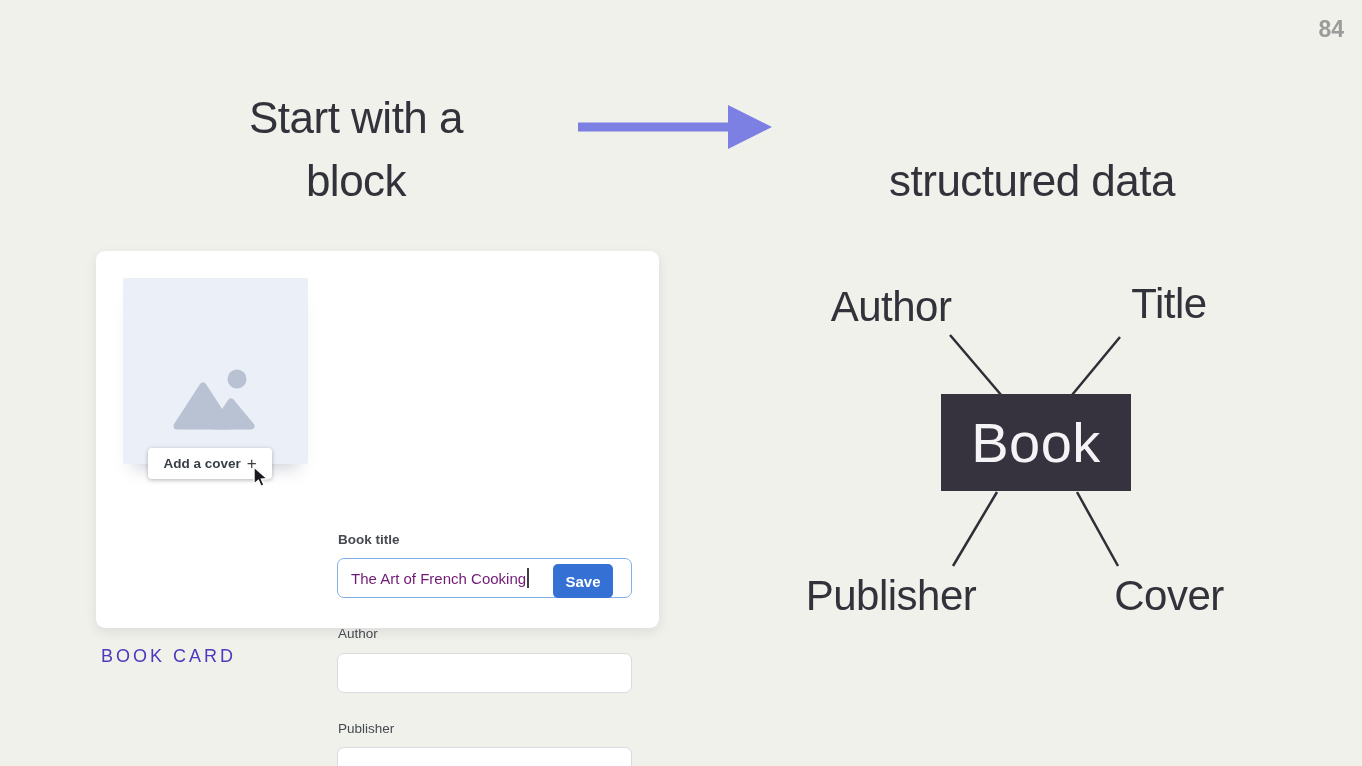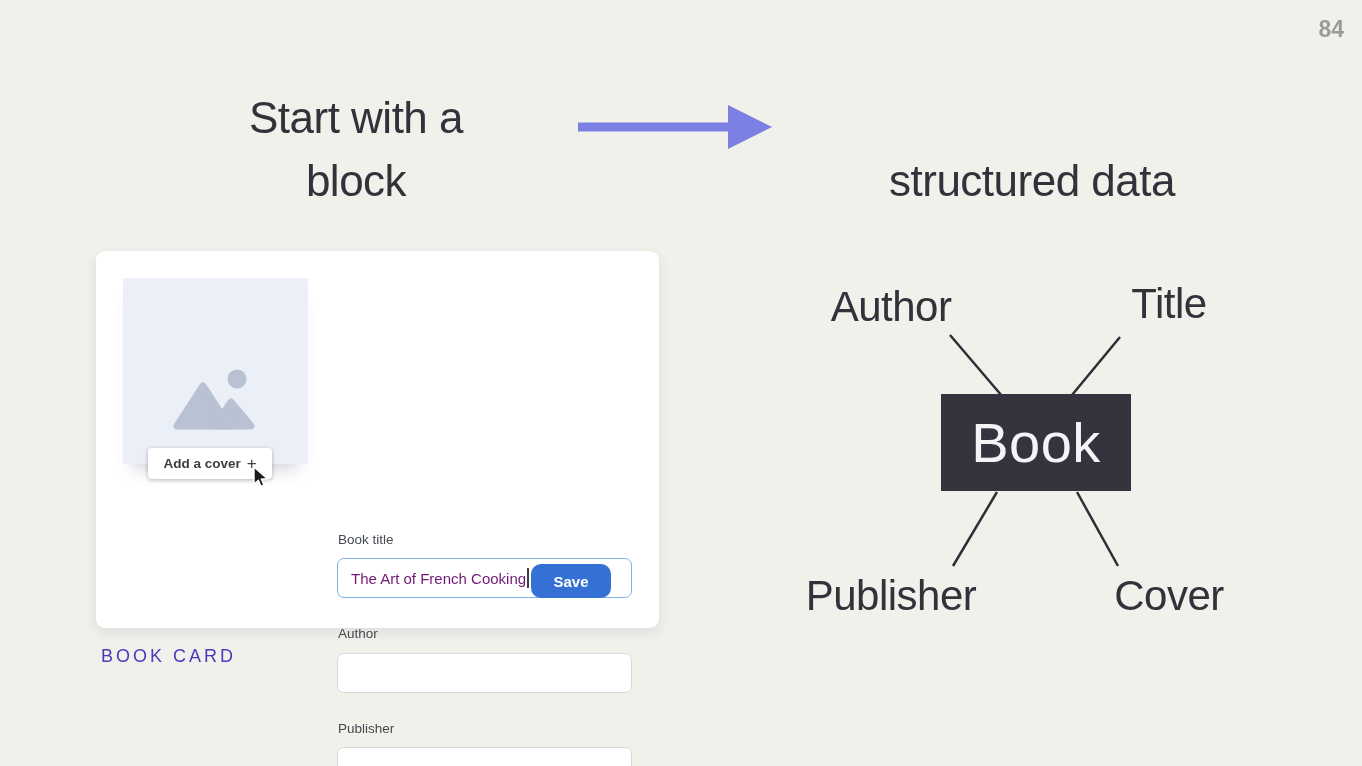--- a/index.html
+++ b/index.html
@@ -61,31 +61,31 @@
   }
   .input{
     position:absolute;left:241px;width:295px;height:40px;
     background:#fff;border:1px solid #d8dbdf;border-radius:7px;
     box-sizing:border-box;
     display:flex;align-items:center;padding:0 13px;
     font-size:15px;color:#701a75;
   }
   .input.focused{border:1.5px solid #82b1e8;}
   .caret{display:inline-block;width:1.5px;height:20px;background:#3c4043;margin-left:1px;}
-  .label-title{top:281px;}
+  .label-title{top:281px;font-weight:bold;}
   .input-title{top:307px;}
   .label-author{top:375px;}
   .input-author{top:402px;}
   .label-publisher{top:470px;}
   .input-publisher{top:496px;}
   .save{
-    position:absolute;left:435px;top:313px;
-    width:80px;height:34px;
+    position:absolute;left:457px;top:313px;
+    width:60px;height:34px;
     background:#3570d4;color:#ffffff;
-    border:none;border-radius:10px;
+    border:none;border-radius:5px;
     font-family:"Liberation Sans", sans-serif;
     font-size:15px;font-weight:700;
     cursor:pointer;
   }
   .caption{
     position:absolute;left:101px;top:646px;
     font-size:18px;font-weight:400;letter-spacing:3px;
     color:#4c39bd;
   }
   

